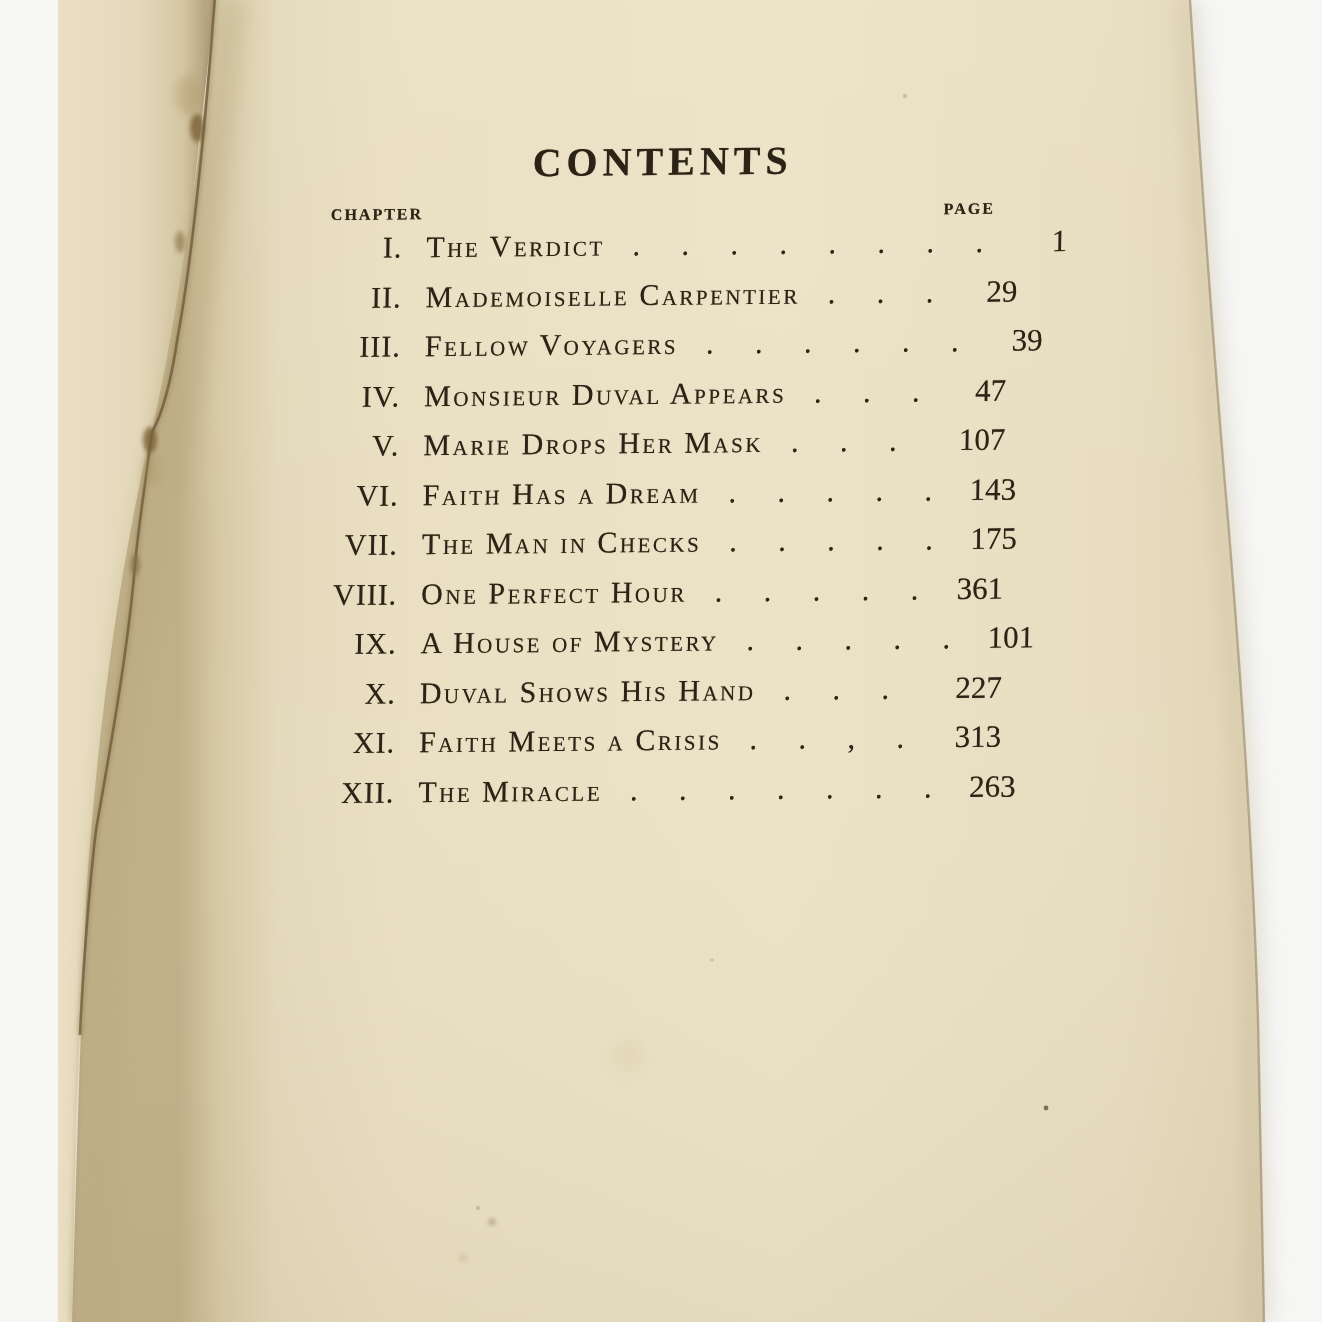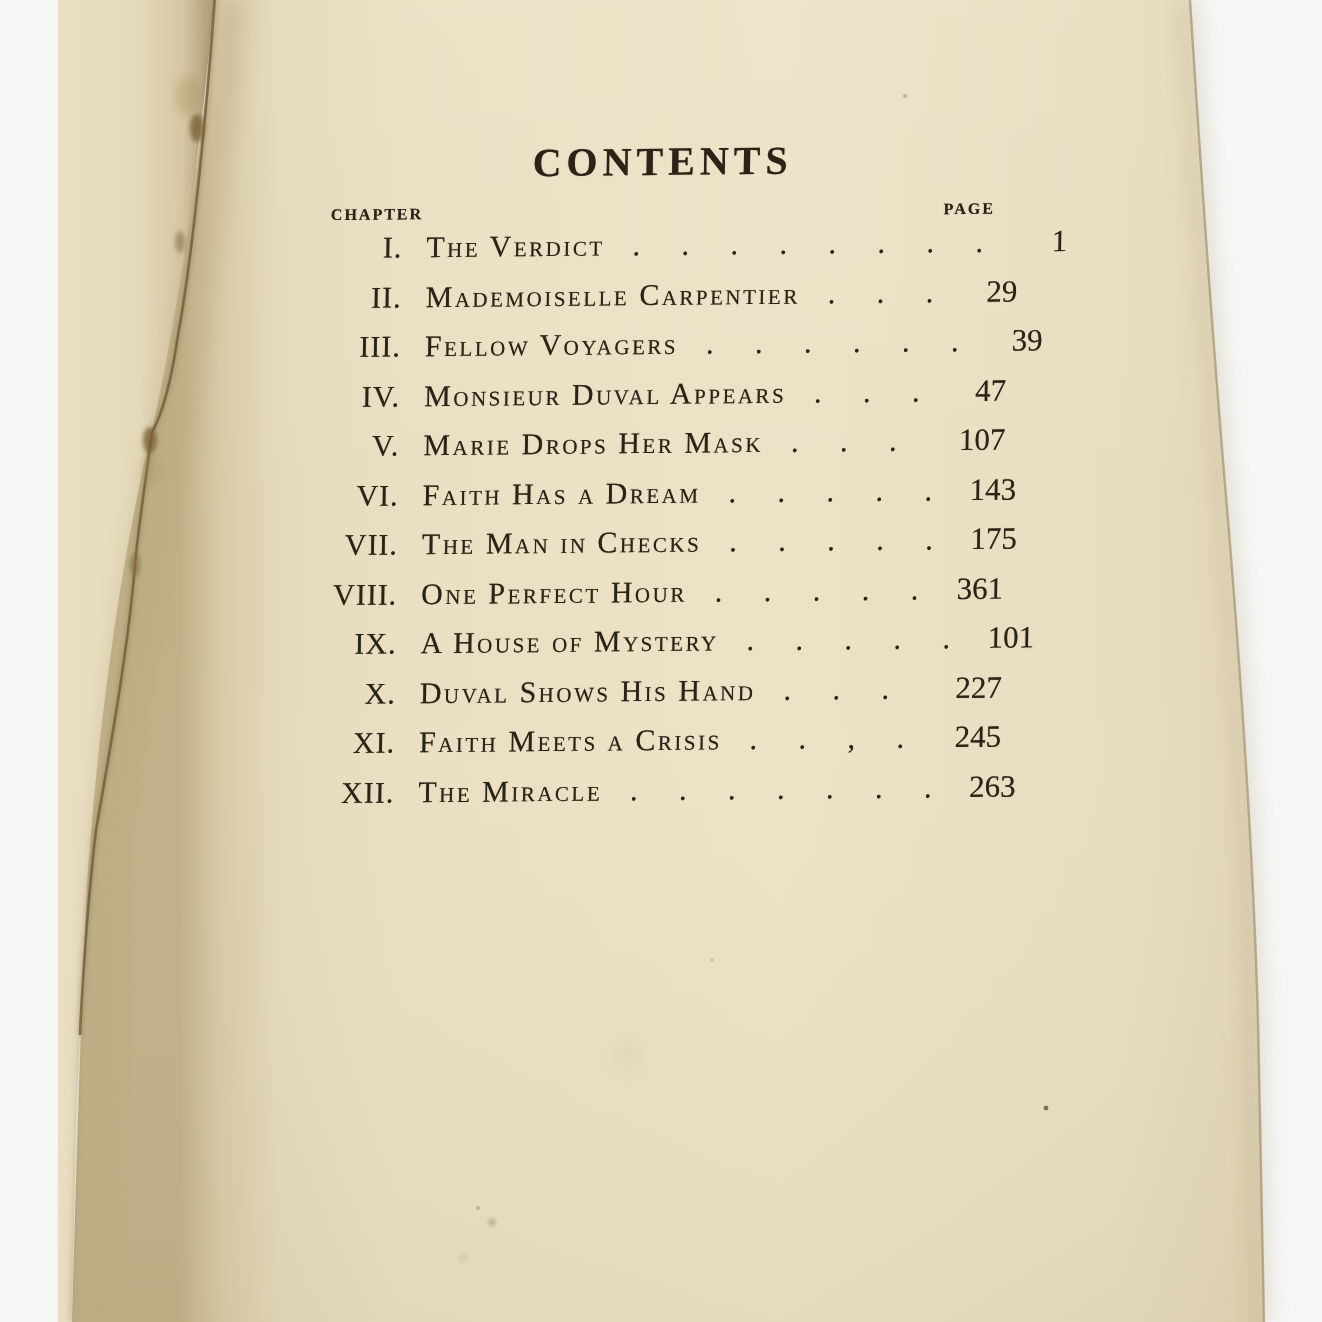--- a/index.html
+++ b/index.html
@@ -209,21 +209,21 @@
         <span class="rt">Duval Shows His Hand</span>
         <span class="rl">. . .</span>
         <span class="sp"></span>
         <span class="rp">227</span>
       </div>
       <div class="toc-row">
         <span class="rn">XI.</span>
         <span class="rt">Faith Meets a Crisis</span>
         <span class="rl">. . , .</span>
         <span class="sp"></span>
-        <span class="rp">245</span>
+        <span class="rp">313</span>
       </div>
       <div class="toc-row">
         <span class="rn">XII.</span>
         <span class="rt">The Miracle</span>
         <span class="rl">. . . . . . .</span>
         <span class="sp"></span>
         <span class="rp">263</span>
       </div>
     </div>
   </div>

